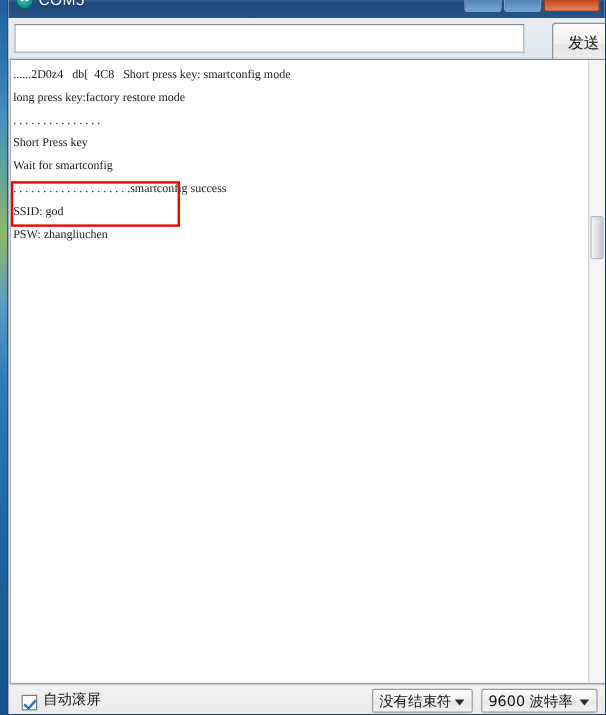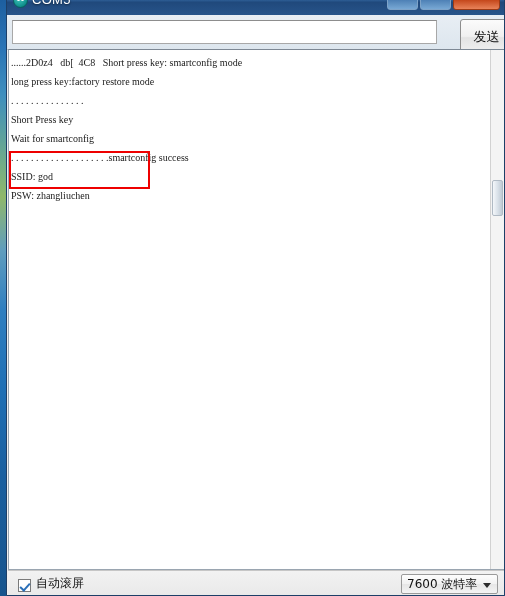--- a/index.html
+++ b/index.html
@@ -293,20 +293,24 @@
       <div id="console-thumb"></div>
     </div>
   </div>
 
   <div id="statusbar">
     <div id="autoscroll">
       <span id="autoscroll-box" class="checked"></span>
       <span>自动滚屏</span>
     </div>
 
+    <div class="combo" id="combo-lineending">
+      <span>没有结束符</span>
+      <span class="caret"></span>
+    </div>
 
     <div class="combo" id="combo-baud">
-      <span>7600 波特率</span>
+      <span>9600 波特率</span>
       <span class="caret"></span>
     </div>
   </div>
 
 </div>
 
 </body></html>

